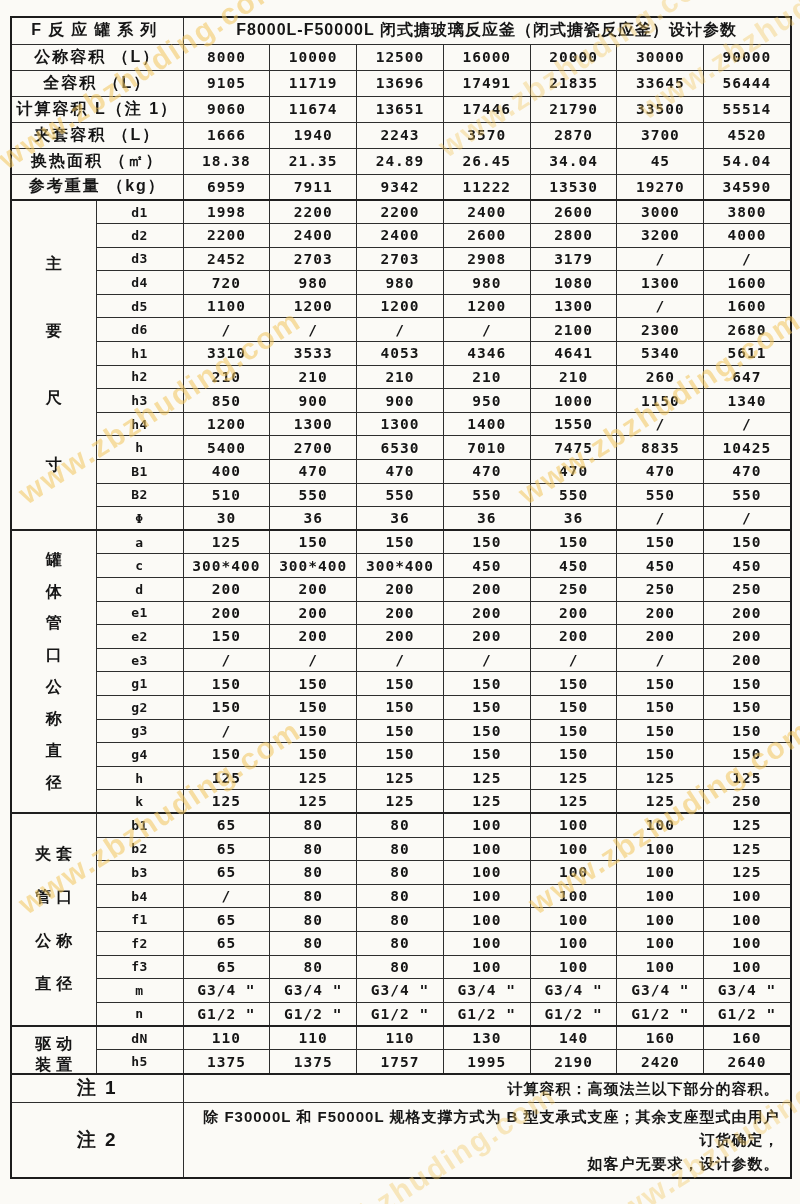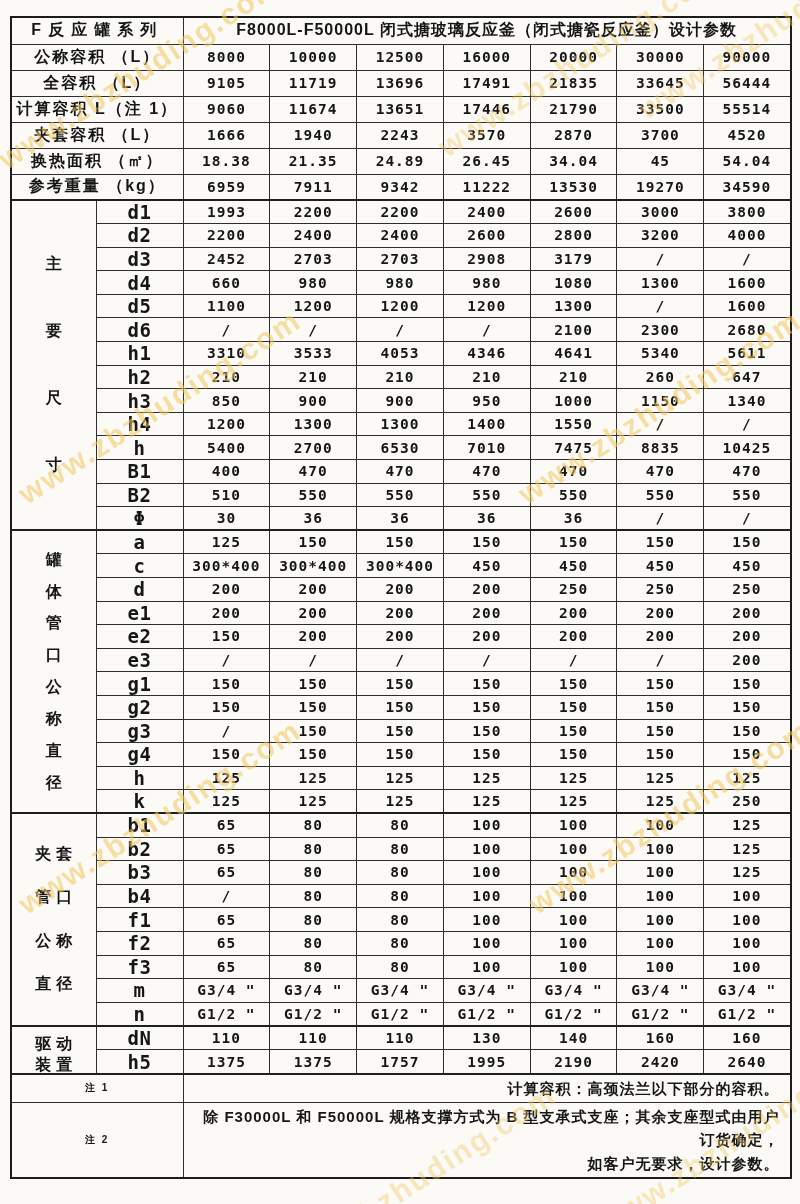--- a/index.html
+++ b/index.html
@@ -32,30 +32,30 @@
   tr.r-top   { height:26px; }
   tr.r-param { height:23.6px; }
   tr.r-drive { height:24px; }
   tr.r-note1 { height:26px; }
   tr.r-note2 { height:54px; }
 
   td.series   { font-size:16px; letter-spacing:7px; }
   td.mainhead { font-size:16px; letter-spacing:1px; }
   td.toplabel { font-size:16px; letter-spacing:2px; }
   td.num      { font-family:"DejaVu Sans Mono", monospace; font-size:14.5px; letter-spacing:1px; }
-  td.pname    { font-family:"DejaVu Sans Mono", monospace; font-size:19px; letter-spacing:0.5px; }
+  td.pname    { font-family:"DejaVu Sans Mono", monospace; font-size:13px; letter-spacing:0.5px; }
   td.glabel   { position:relative; font-size:16px; }
   .glabel-inner {
     position:absolute; inset:0;
     display:flex; flex-direction:column;
     justify-content:space-evenly; align-items:center;
     padding:9% 0; box-sizing:border-box;
   }
   .glabel-inner span { letter-spacing:5px; text-indent:5px; }
-  td.notelabel { font-size:10px; letter-spacing:2px; }
+  td.notelabel { font-size:19px; letter-spacing:2px; }
   td.notetext  {
     font-size:15px; text-align:right; letter-spacing:1px;
     padding:2px 10px; line-height:1.55; white-space:pre-line;
   }
 
   .wm {
     position:absolute; z-index:5;
     font:bold 30px "Liberation Sans", sans-serif;
     color:#f2c75f; opacity:0.55;
     transform:rotate(-33deg);
@@ -158,21 +158,21 @@
         <tr class="r-param sec-top">
           <td class="glabel" rowspan="14">
             <div class="glabel-inner">
               <span>主</span>
               <span>要</span>
               <span>尺</span>
               <span>寸</span>
             </div>
           </td>
           <td class="pname">d1</td>
-          <td class="num">1993</td>
+          <td class="num">1998</td>
           <td class="num">2200</td>
           <td class="num">2200</td>
           <td class="num">2400</td>
           <td class="num">2600</td>
           <td class="num">3000</td>
           <td class="num">3800</td>
         </tr>
         <tr class="r-param">
           <td class="pname">d2</td>
           <td class="num">2200</td>
@@ -188,21 +188,21 @@
           <td class="num">2452</td>
           <td class="num">2703</td>
           <td class="num">2703</td>
           <td class="num">2908</td>
           <td class="num">3179</td>
           <td class="num">/</td>
           <td class="num">/</td>
         </tr>
         <tr class="r-param">
           <td class="pname">d4</td>
-          <td class="num">660</td>
+          <td class="num">720</td>
           <td class="num">980</td>
           <td class="num">980</td>
           <td class="num">980</td>
           <td class="num">1080</td>
           <td class="num">1300</td>
           <td class="num">1600</td>
         </tr>
         <tr class="r-param">
           <td class="pname">d5</td>
           <td class="num">1100</td>

